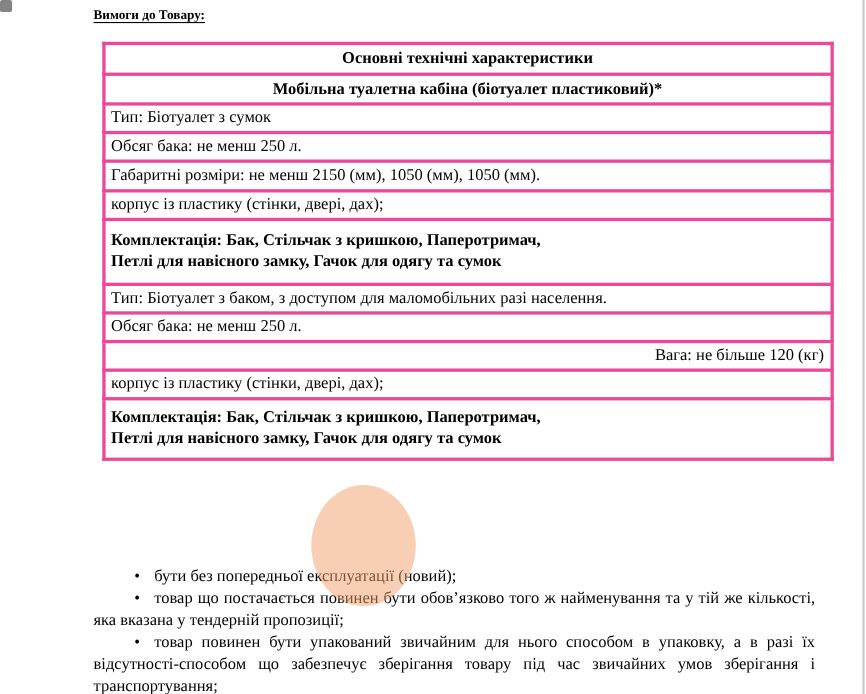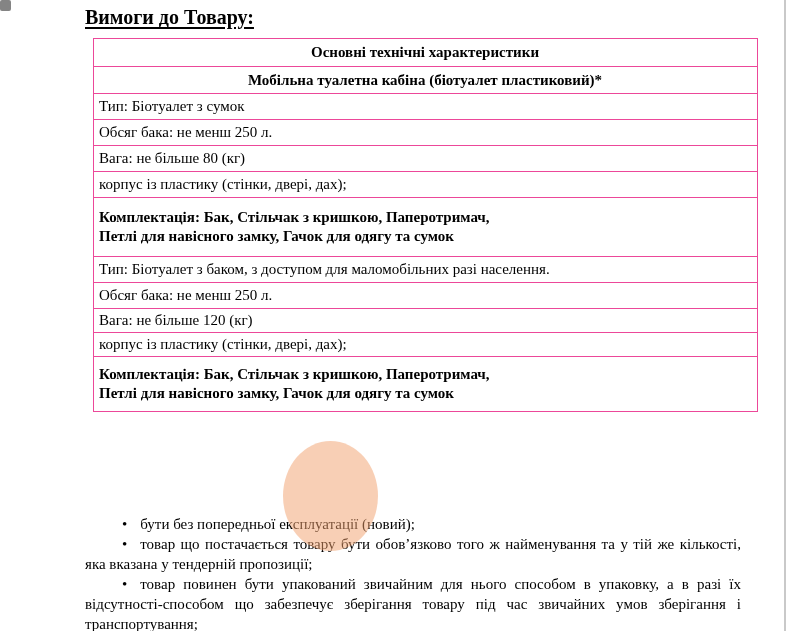--- a/index.html
+++ b/index.html
@@ -20,41 +20,41 @@
     border-radius: 2px;
   }
   
   .right-edge-line {
     position: absolute; top: 0; right: 1px;
     width: 2px; height: 631px;
     background: #c9c9c9;
   }
   .doc-heading {
     position: absolute; left: 85px; top: 6px;
-    font-size: 20px; font-weight: bold;
+    font-size: 12px; font-weight: bold;
     text-decoration: underline;
     text-underline-offset: 3px;
   }
   .table-wrap { position: absolute; left: 93px; top: 38px; }
   table.req-table {
     border-collapse: collapse;
     width: 665px;
     table-layout: fixed;
   }
   table.req-table td {
-    border: 1px solid #ec4899;
+    border: 3px solid #ec4899;
     font-size: 15px;
     padding: 2px 6px 2px 5px;
     vertical-align: middle;
     line-height: 19px;
   }
   td.c { text-align: center; font-weight: bold; }
   td.multiline { white-space: pre-line; vertical-align: top; padding-top: 4px; font-weight: bold; }
   tr.h28 { height: 28px; } tr.h27 { height: 27px; } tr.h26 { height: 26px; }
-  tr.h24 { height: 24px; } tr.h21 { height: 21px; }
+  tr.h24 { height: 24px; text-align: right; } tr.h21 { height: 21px; }
   tr.h59 { height: 59px; } tr.h47 { height: 47px; } tr.h55 { height: 55px; }
   
   .bullets {
     position: absolute; left: 85px; top: 514px;
     width: 656px;
     font-size: 15px; line-height: 20px;
     text-align: justify;
   }
   .bullets p { text-indent: 37px; }
   .bullets .marker { margin-right: 13px; }
@@ -92,22 +92,22 @@
       </tr>
       <tr class="h27">
         <td class="c">Мобільна туалетна кабіна (біотуалет пластиковий)*</td>
       </tr>
       <tr class="h26">
         <td>Тип: Біотуалет з сумок</td>
       </tr>
       <tr class="h26">
         <td>Обсяг бака: не менш 250 л.</td>
       </tr>
-      <tr class="h26">
-        <td>Вага: не більше 80 (кг)</td>
+      <tr class="h27">
+        <td>Габаритні розміри: не менш 2150 (мм), 1050 (мм), 1050 (мм).</td>
       </tr>
       <tr class="h26">
         <td>корпус із пластику (стінки, двері, дах);</td>
       </tr>
       <tr class="h59">
         <td class="multiline">Комплектація: Бак, Стільчак з кришкою, Паперотримач,
 Петлі для навісного замку, Гачок для одягу та сумок</td>
       </tr>
       <tr class="h26">
         <td>Тип: Біотуалет з баком, з доступом для маломобільних разі населення.</td>
@@ -124,20 +124,20 @@
       <tr class="h55">
         <td class="multiline">Комплектація: Бак, Стільчак з кришкою, Паперотримач,
 Петлі для навісного замку, Гачок для одягу та сумок</td>
       </tr>
     </tbody>
   </table>
 </div>
 
 <div class="bullets">
   <p><span class="marker">•</span><span>бути без попередньої експлуатації (новий);</span></p>
-  <p><span class="marker">•</span><span>товар що постачається товару бути обов’язково того ж найменування та у тій же кількості, яка вказана у тендерній пропозиції;</span></p>
+  <p><span class="marker">•</span><span>товар що постачається повинен бути обов’язково того ж найменування та у тій же кількості, яка вказана у тендерній пропозиції;</span></p>
   <p><span class="marker">•</span><span>товар повинен бути упакований звичайним для нього способом в упаковку, а в разі їх відсутності-способом що забезпечує зберігання товару під час звичайних умов зберігання і транспортування;</span></p>
 </div>
 
 <div class="dash-artifact a1"></div>
 <div class="dash-artifact a2"></div>
 
 <div class="highlight-blob"></div>
 
 </body></html>

